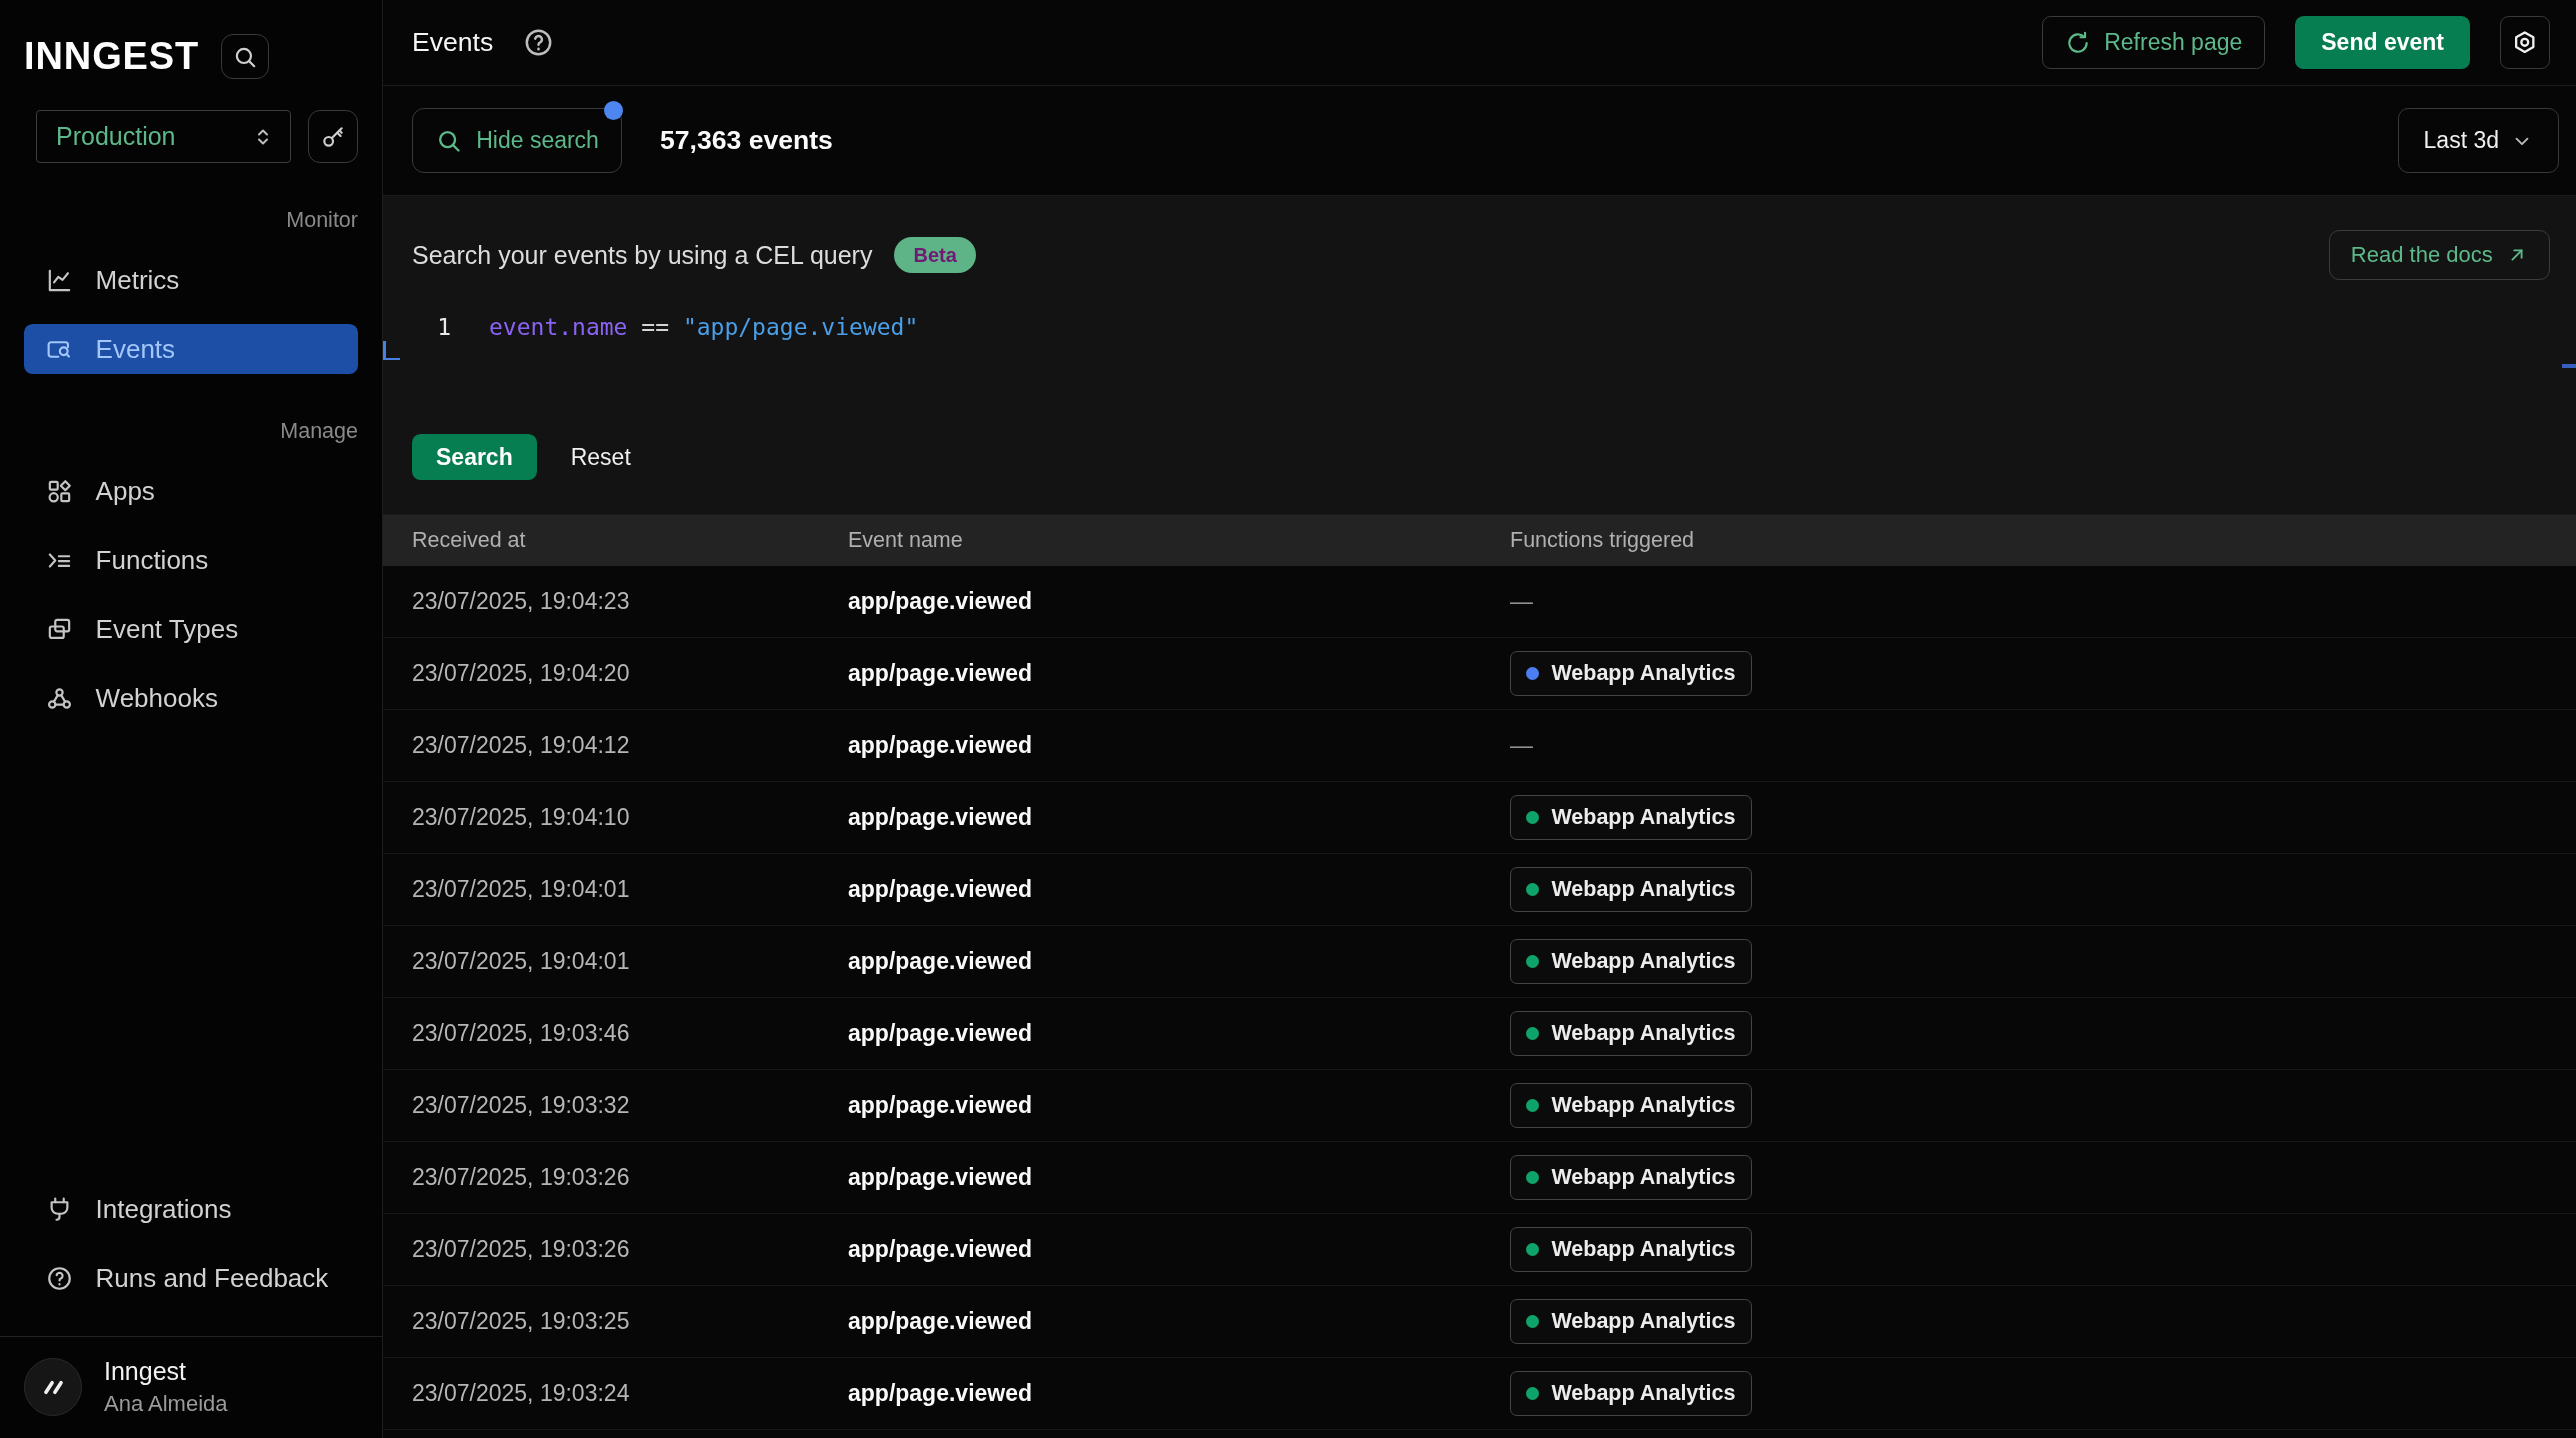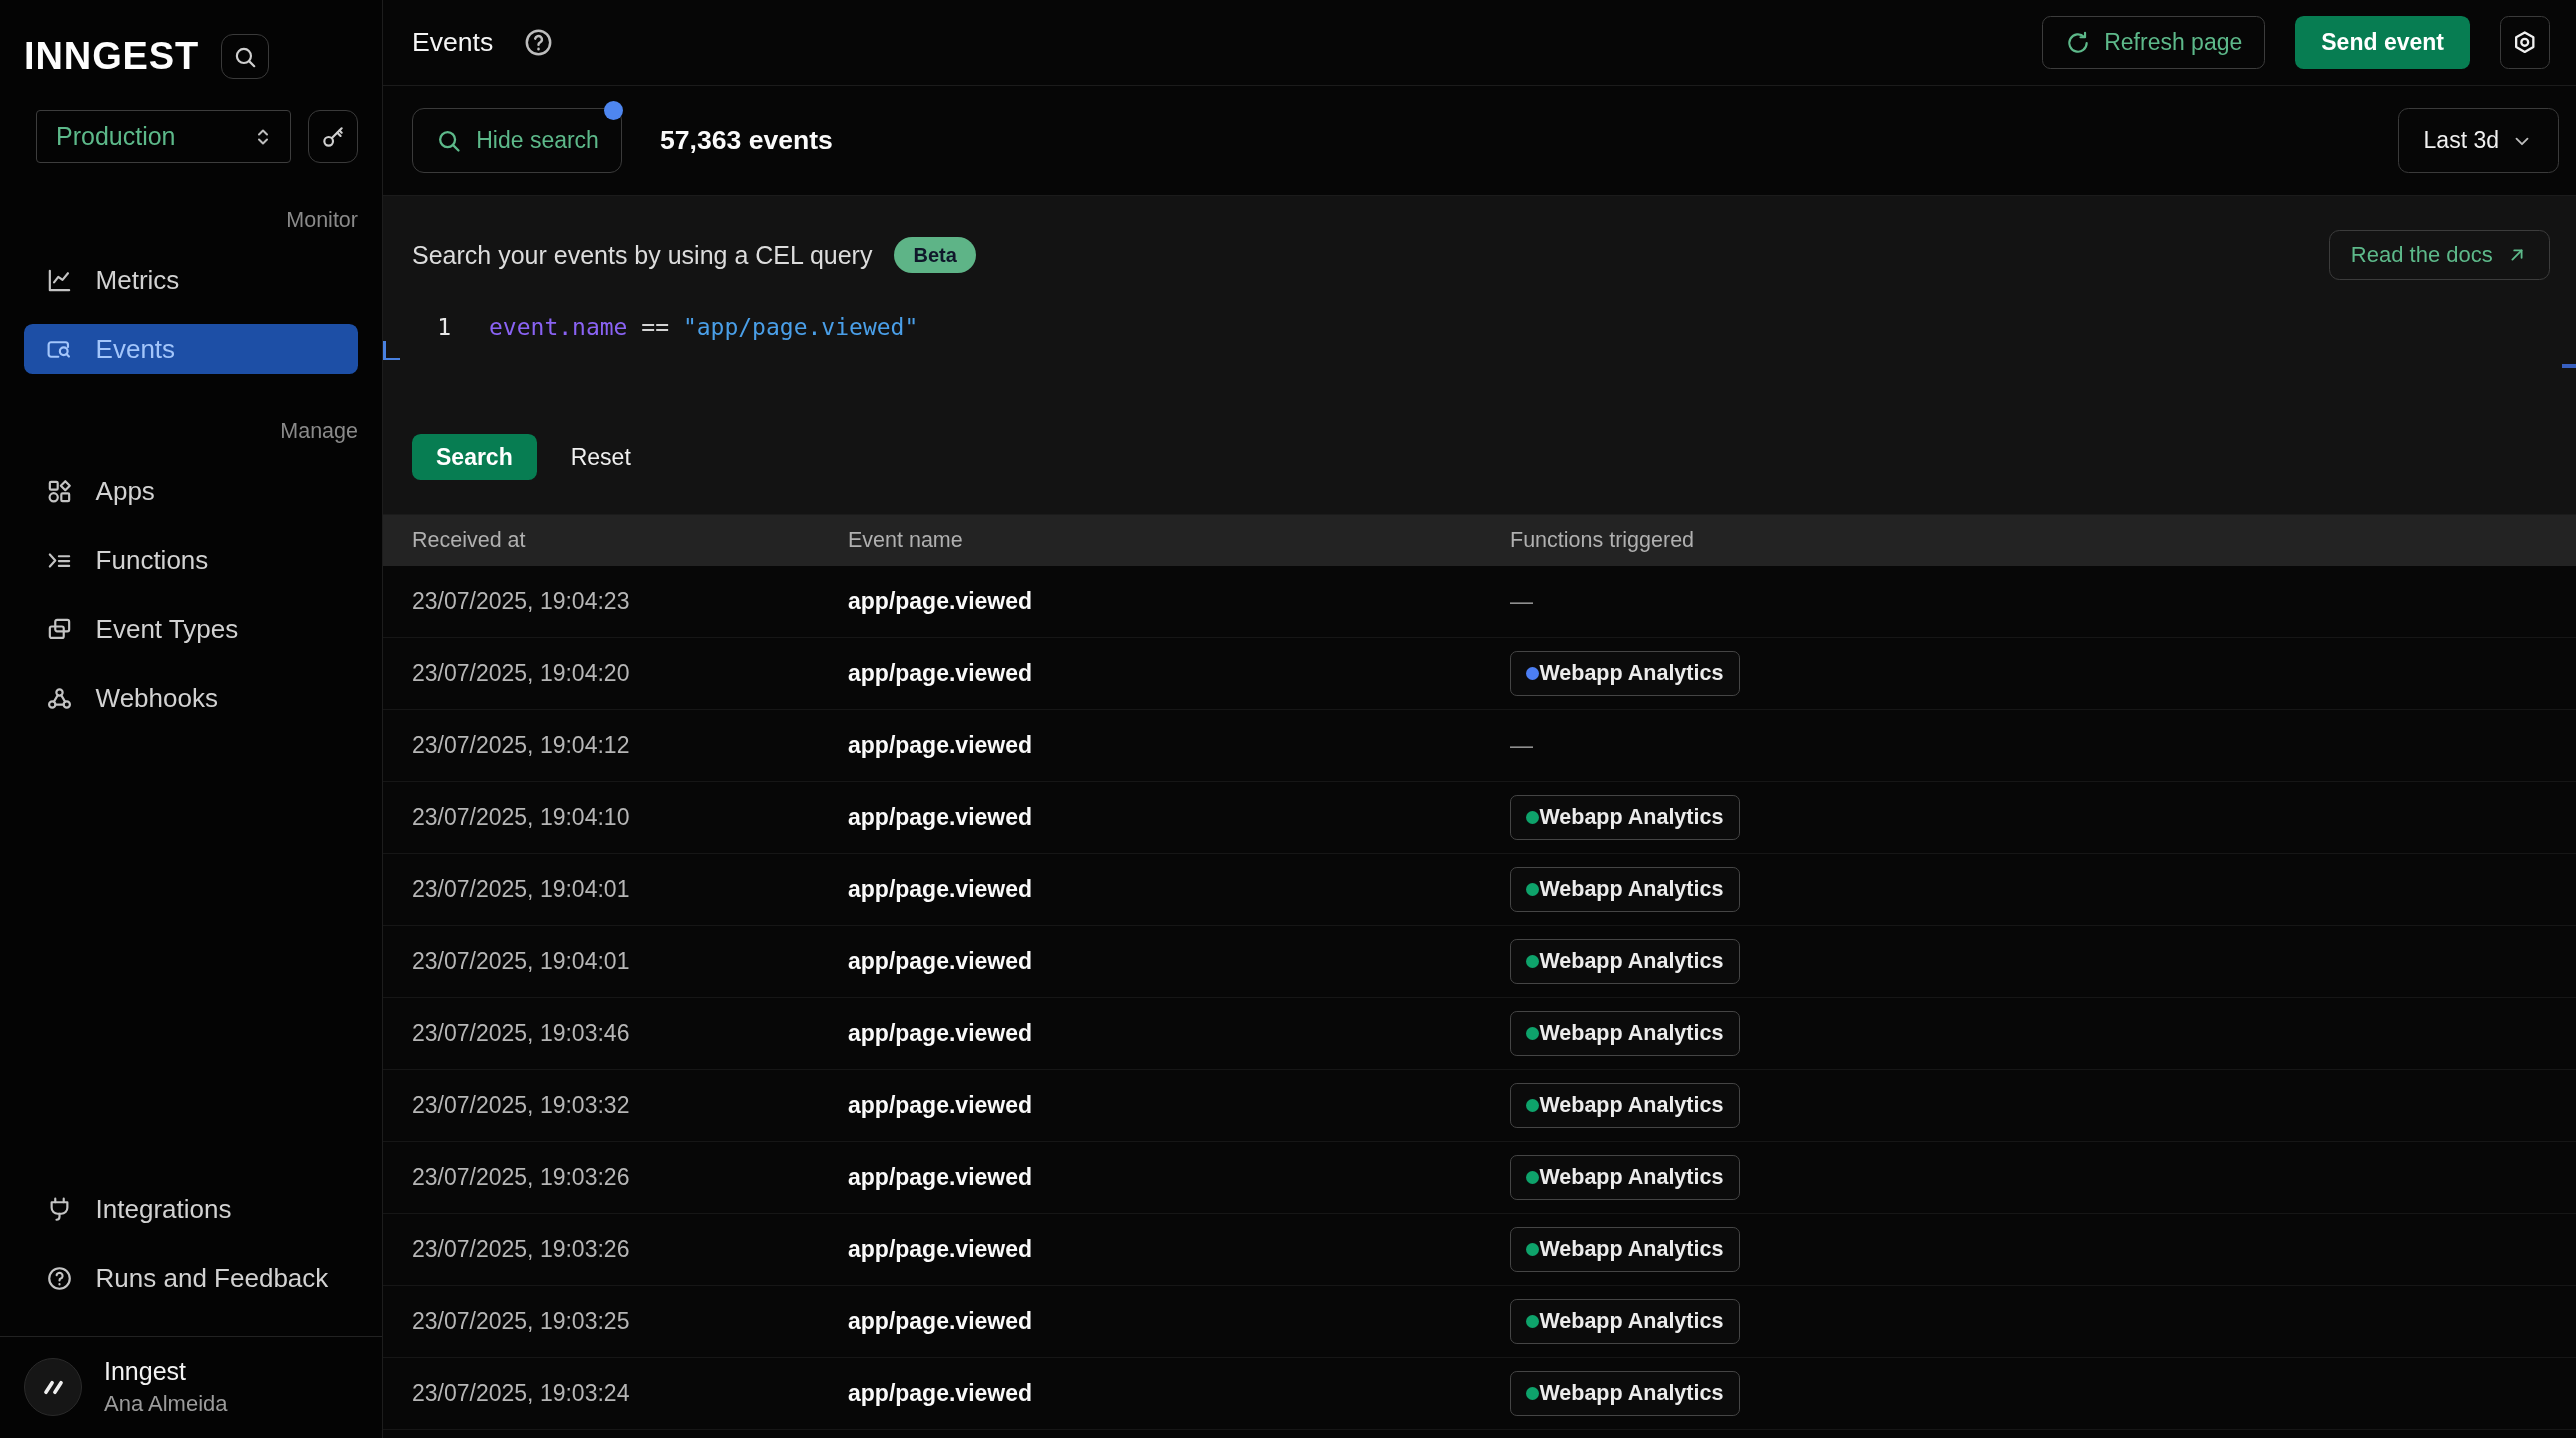--- a/index.html
+++ b/index.html
@@ -119,21 +119,21 @@
 
   
   .search-panel {
     position:relative;
     background:#131313; padding:34px 26px 34px 29px;
     border-bottom:1.7px solid #1b1b1b;
   }
   .panel-head { display:flex; align-items:center; }
   .panel-title { color:#dcdcdc; font-size:25px; }
   .beta-badge {
-    margin-left:22px; background:var(--beta-bg); color:#0f172a;
+    margin-left:22px; background:var(--beta-bg); color:#701a75;
     font-size:20px; font-weight:700;
     padding:6.9px 19px; border-radius:857px;
   }
   .docs-btn {
     margin-left:auto;
     display:flex; align-items:center; gap:13.7px;
     height:50px; padding:0 20.6px;
     border:1.7px solid #3c3c3c; border-radius:10.3px; background:transparent;
     color:var(--green-text); font-size:22px; cursor:pointer;
     font-family:"Liberation Sans", sans-serif;
@@ -169,21 +169,21 @@
   .thead, .trow {
     display:grid; grid-template-columns:436px 662px auto;
     align-items:center; padding-left:29px;
   }
   .thead { height:51px; background:#232323; color:#b0b0b0; font-size:21.5px; }
   .trow { height:72px; border-bottom:1.7px solid #161616; cursor:pointer; }
   .cell-received { color:#b6b6b6; font-size:23px; }
   .cell-event { color:#fafafa; font-size:23px; font-weight:700; }
   .dash { color:#8f8f8f; font-size:23px; }
   .fn-badge {
-    display:inline-flex; align-items:center; gap:0;
+    display:inline-flex; align-items:center; gap:12px;
     height:45px; padding:0 15.4px;
     border:1.7px solid #454545; border-radius:6.9px; background:#0b0b0b;
     color:#ececec; font-size:21.5px; font-weight:600; cursor:pointer;
   }
   .fn-dot { width:13px; height:13px; border-radius:50%; }
   .fn-dot.green { background:var(--badge-dot-green); }
   .fn-dot.blue  { background:var(--badge-dot-blue); }
 </style>
 </head>
 <body>

